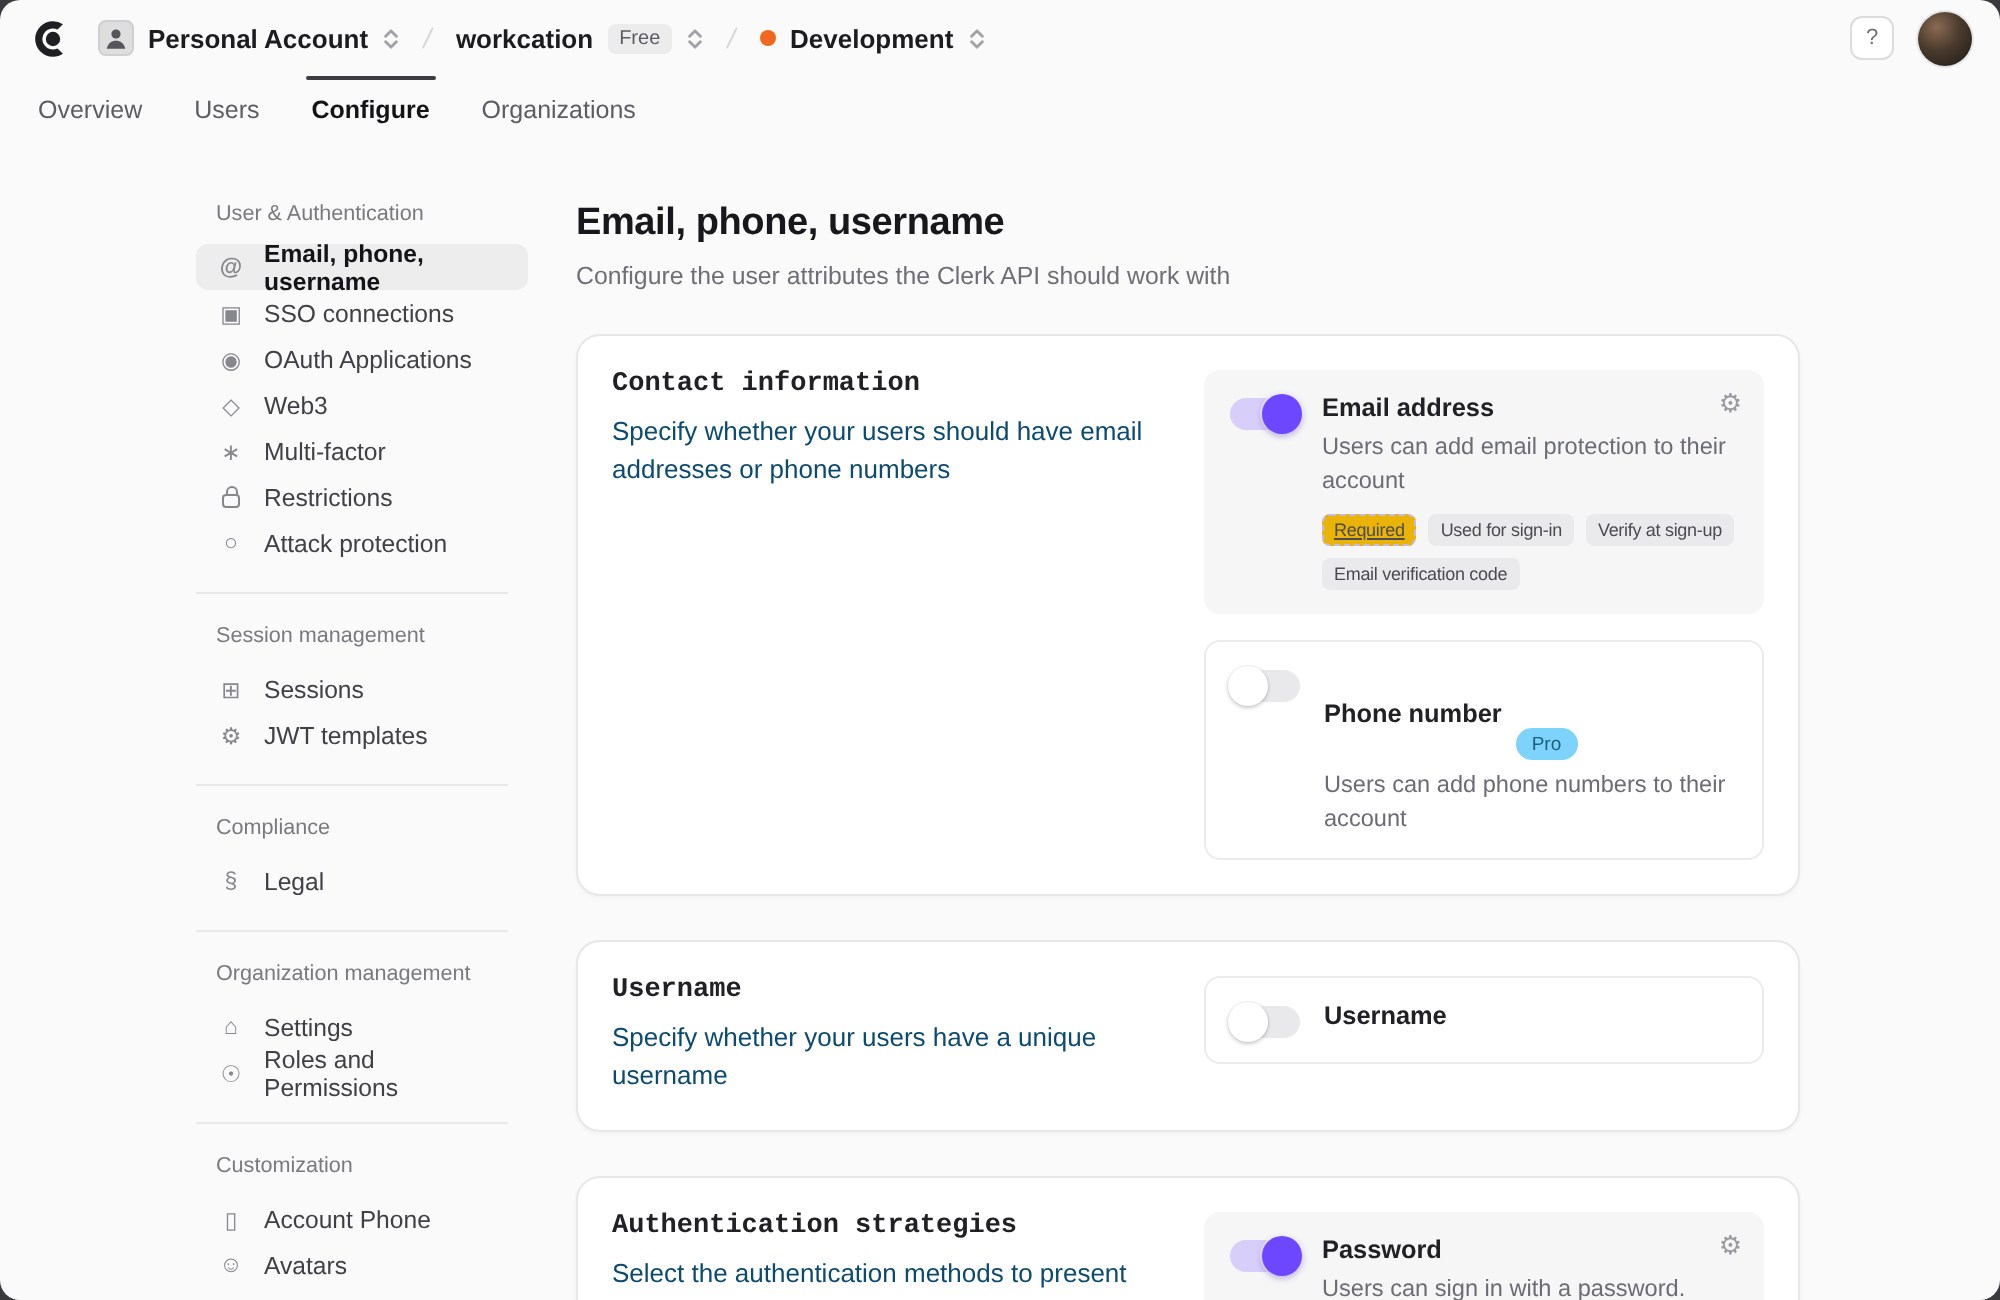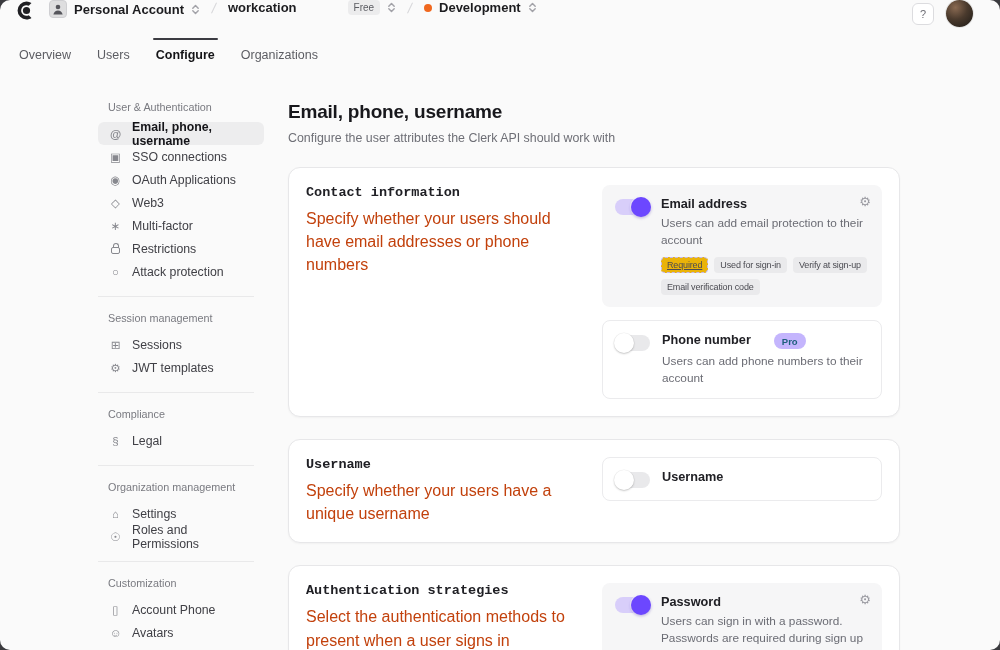--- a/index.html
+++ b/index.html
@@ -2,27 +2,27 @@
 <html><head>
 <meta charset="utf-8">
 <style>
   html,body{margin:0;padding:0;background:#3a3a3e;}
   *{box-sizing:border-box;}
   .screen{
     width:1000px;height:650px;background:#fafafa;border-radius:10px;overflow:hidden;
     font-family:"Liberation Sans","DejaVu Sans",sans-serif;color:#212126;position:relative;
   }
   
-  .hdr{height:38px;display:flex;align-items:flex-start;padding:0 27px 0 16px;gap:12px;}
+  .hdr{height:38px;display:flex;align-items:center;padding:0 14px 0 16px;gap:12px;}
   .logo{width:21px;height:21px;flex-shrink:0;}
   .bc{display:flex;align-items:center;gap:7px;cursor:pointer;}
   .bc-avatar{width:18px;height:18px;border-radius:4px;background:#dededf;display:flex;align-items:center;justify-content:center;overflow:hidden;border:1px solid #cfcfd2;}
   .bc-label{font-size:13px;font-weight:600;color:#1c1c1f;}
   .slash{color:#d7d7da;font-size:14px;transform:skewX(-12deg);}
-  .plan-pill{font-size:10px;color:#5b5c62;background:#ececed;border-radius:4px;padding:2px 6px;font-weight:500;margin-left:44px;}
+  .plan-pill{font-size:10px;color:#5b5c62;background:#ececed;border-radius:4px;padding:2px 6px;font-weight:500;}
   .env-dot{width:8px;height:8px;border-radius:50%;background:#f0681f;}
   .hdr-right{margin-left:auto;display:flex;align-items:center;gap:12px;}
   .help-btn{width:22px;height:22px;border:1px solid #dcdcdf;background:#fff;border-radius:6px;font-size:11px;color:#6e6e75;display:flex;align-items:center;justify-content:center;cursor:pointer;}
   .user-avatar{width:27px;height:27px;border-radius:50%;background:radial-gradient(circle at 35% 28%,#8a6a52 0%,#4a3a2d 45%,#241f1a 90%);box-shadow:0 0 0 1px rgba(0,0,0,.08);cursor:pointer;}
   
   .tabbar{display:flex;align-items:stretch;height:33px;padding:0 6px;}
   .tab{display:flex;align-items:center;padding:0 13px;font-size:12.5px;color:#5c5d63;position:relative;cursor:pointer;}
   .tab.active{color:#141417;font-weight:700;}
   .tab.active::before{content:"";position:absolute;top:0;left:10px;right:10px;height:2px;background:#3c3c42;border-radius:1px;}
   
@@ -35,35 +35,35 @@
   .side-div{height:1px;background:#e9e9ea;margin:13px 10px 15px 0;}
   .lock-shape{position:relative;width:9px;height:7px;border:1.2px solid #87888e;border-radius:2px;margin-top:4px;display:inline-block;}
   .lock-shape::before{content:"";position:absolute;top:-4.6px;left:1.1px;width:4px;height:4px;border:1.2px solid #87888e;border-bottom:none;border-radius:3px 3px 0 0;}
   
   .main{margin-left:24px;width:612px;}
   .page-title{font-size:19px;font-weight:700;color:#18181c;margin:0;letter-spacing:-.2px;}
   .page-sub{font-size:12.4px;color:#6e6f76;margin:8px 0 0;}
   .card{background:#fff;border:1px solid #e7e7e9;border-radius:12px;box-shadow:0 1px 2px rgba(25,25,30,.04);padding:17px;display:flex;gap:18px;margin-top:22px;}
   .card-left{flex:1;min-width:0;}
   .card-title{font-size:13.5px;font-weight:700;color:#202025;margin:0;font-family:Liberation Mono, monospace;}
-  .card-desc{font-size:16px;color:#c2410c;line-height:1.45;margin:7px 0 0;max-width:285px;}
+  .card-desc{font-size:13px;color:#0c4a6e;line-height:1.45;margin:7px 0 0;max-width:285px;}
   .card-right{width:280px;flex-shrink:0;display:flex;flex-direction:column;gap:13px;}
   .panel{border-radius:8px;padding:12px 13px;position:relative;}
   .panel.gray{background:#f6f6f7;}
   .panel.white{background:#fff;border:1px solid #ebebed;}
   .panel-row{display:flex;gap:12px;}
   .panel-body{flex:1;min-width:0;}
   .panel-title{font-size:12.7px;font-weight:700;color:#202025;}
-  .panel-title-row{display:flex;gap:23px;}
+  .panel-title-row{display:flex;align-items:center;gap:7px;}
   .panel-desc{font-size:11.8px;color:#6b6c74;line-height:1.4;margin:4px 0 0;}
   .gear{position:absolute;top:10px;right:11px;font-size:13px;color:#9a9aa1;cursor:pointer;line-height:1;}
   .badges{display:flex;flex-wrap:wrap;gap:6px;margin-top:9px;}
   .badge{font-size:9px;letter-spacing:-.15px;color:#4b4b52;background:#eaeaec;padding:3px 6px;border-radius:4px;white-space:nowrap;font-weight:500;}
   .badge.dashed{background:#eab308;border:1px dashed #c3b8f0;padding:2px 5px;text-decoration:underline;}
-  .pro-pill{font-size:9.5px;font-weight:700;color:#1c5f7c;background:#c4b5fd;border-radius:9px;padding:2.5px 8px;}
+  .pro-pill{font-size:9.5px;font-weight:400;color:#1c5f7c;background:#7dd3fc;border-radius:9px;padding:2.5px 8px;margin-top:31px;}
   
   .toggle{width:34px;height:16px;border-radius:9px;position:relative;flex-shrink:0;margin-top:2px;cursor:pointer;}
   .toggle.on{background:#d8cefa;}
   .toggle.off{background:#e9e9eb;}
   .knob{position:absolute;top:-2px;width:20px;height:20px;border-radius:50%;}
   .toggle.on .knob{right:-2px;background:#6c47ff;box-shadow:0 1px 3px rgba(70,40,170,.4),0 0 0 1px rgba(255,255,255,.65);}
   .toggle.off .knob{left:-2px;background:#fff;box-shadow:0 1px 2px rgba(0,0,0,.2),0 0 0 .5px rgba(0,0,0,.05);}
   .chev{flex-shrink:0;}
 </style>
 </head>

